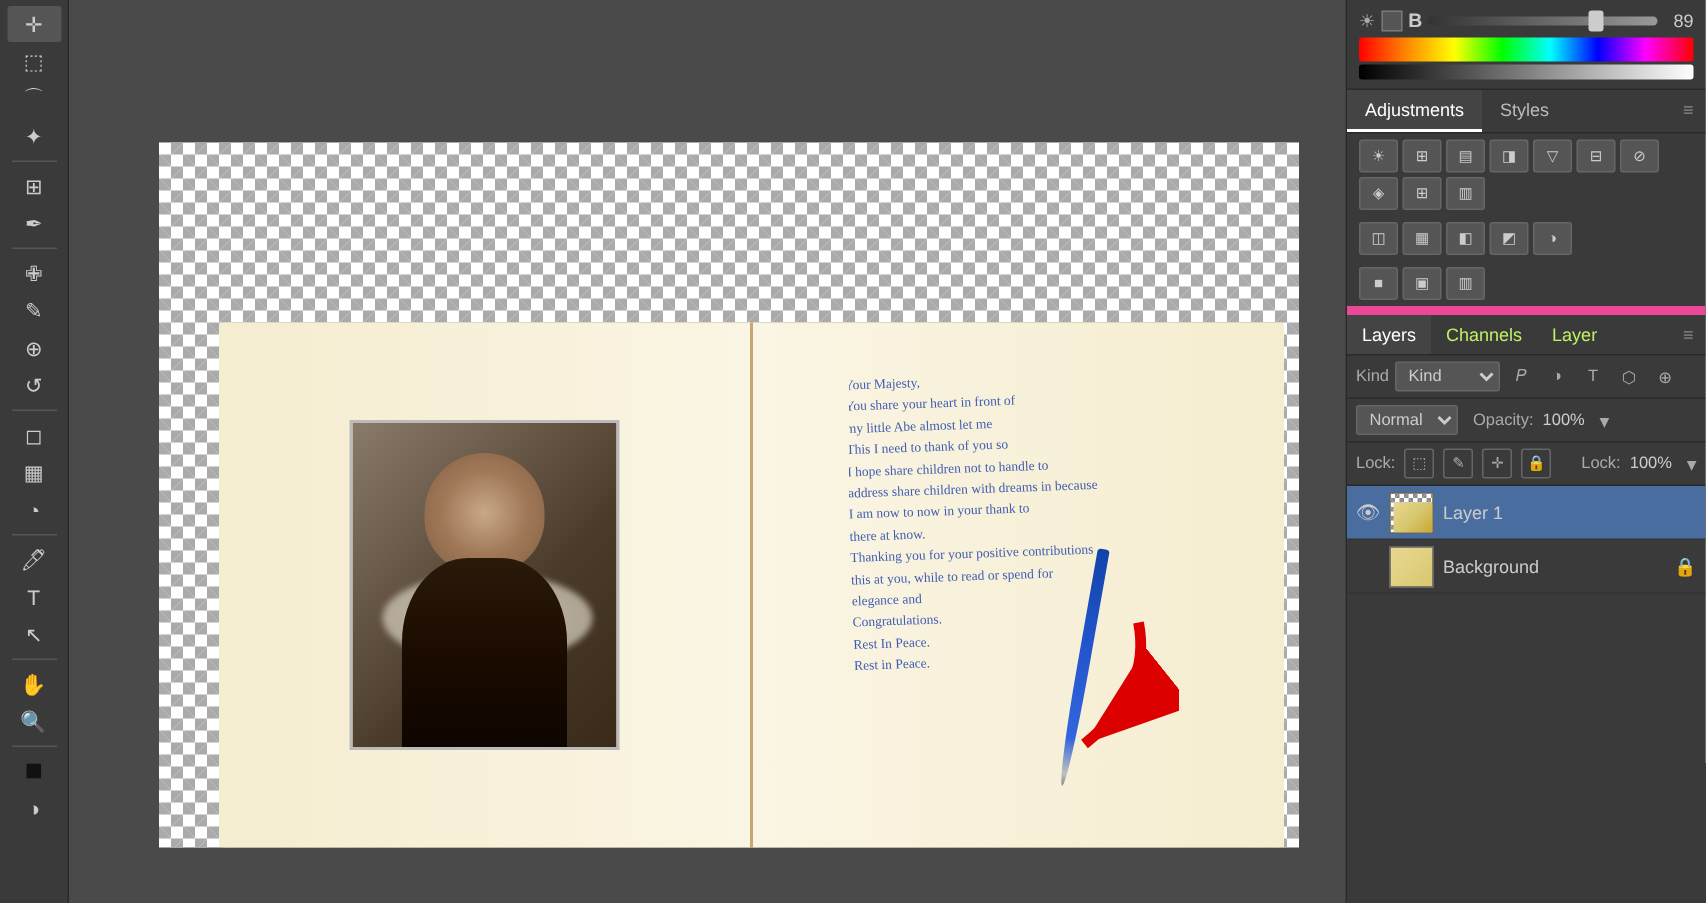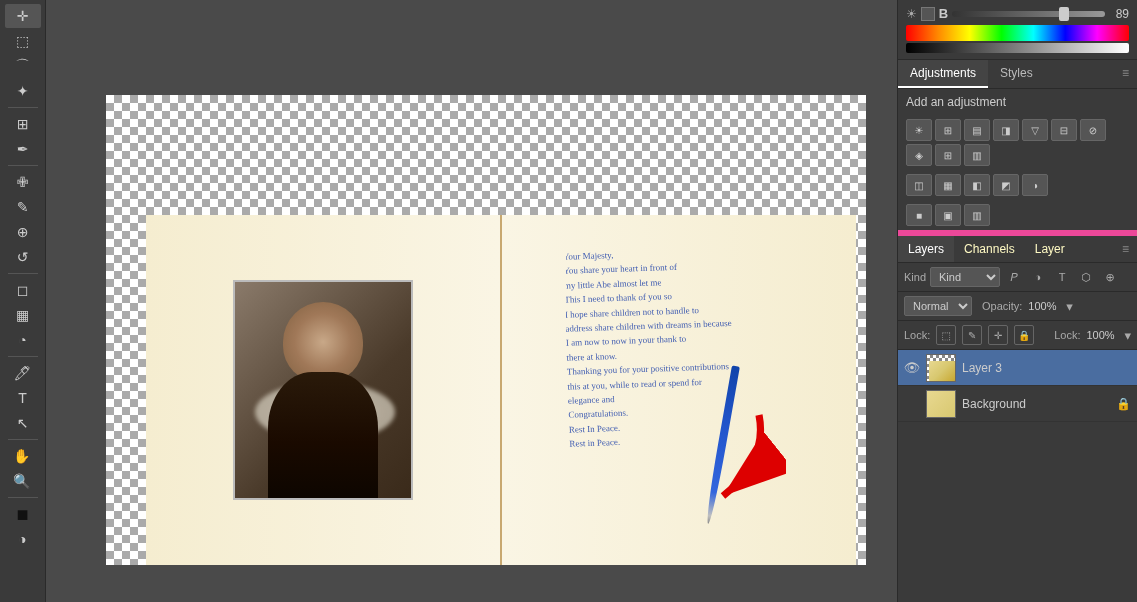--- a/index.html
+++ b/index.html
@@ -340,21 +340,21 @@
     .layers-tabs {
       display: flex;
       background: #3a3a3a;
       border-bottom: 1px solid #2a2a2a;
     }
 
     .layers-tab {
       padding: 6px 10px;
       cursor: pointer;
       font-size: 12px;
-      color: #fef9c3;
+      color: #bef264;
     }
 
     .layers-tab.active {
       color: #fff;
       background: #444;
     }
 
     .layers-tab-extra {
       margin-left: auto;
       padding: 6px 8px;
@@ -620,21 +620,20 @@
 
     <div style="height:10px; background: linear-gradient(to right, #000, #fff); margin-top:2px; border-radius:2px;"></div>
   </div>
 
   <div id="adjustments-panel">
     <div class="panel-tabs">
       <div class="panel-tab active">Adjustments</div>
       <div class="panel-tab">Styles</div>
       <div class="panel-tab-extra">≡</div>
     </div>
-    <div class="adj-title">Add an adjustment</div>
     <div class="adj-icons-row">
       <div class="adj-icon-btn">☀</div>
       <div class="adj-icon-btn">⊞</div>
       <div class="adj-icon-btn">▤</div>
       <div class="adj-icon-btn">◨</div>
       <div class="adj-icon-btn">▽</div>
       <div class="adj-icon-btn">⊟</div>
       <div class="adj-icon-btn">⊘</div>
       <div class="adj-icon-btn">◈</div>
       <div class="adj-icon-btn">⊞</div>
@@ -700,21 +699,21 @@
       <span style="color:#ccc; font-size:11px; min-width:32px;">100%</span>
       <span style="color:#aaa; font-size:13px; cursor:pointer;">▾</span>
     </div>
 
     <div class="layer-item active">
       <div class="layer-eye">👁</div>
       <div class="layer-thumb">
         <div class="layer-thumb-checker"></div>
         <div class="layer-thumb-img"></div>
       </div>
-      <div class="layer-name">Layer 3</div>
+      <div class="layer-name">Layer 1</div>
     </div>
 
     <div class="layer-item">
       <div class="layer-eye hidden" style="color:transparent;">👁</div>
       <div class="layer-thumb">
         <div class="layer-thumb-img2"></div>
       </div>
       <div class="layer-name">Background</div>
       <div class="layer-lock-icon">🔒</div>
     </div>

